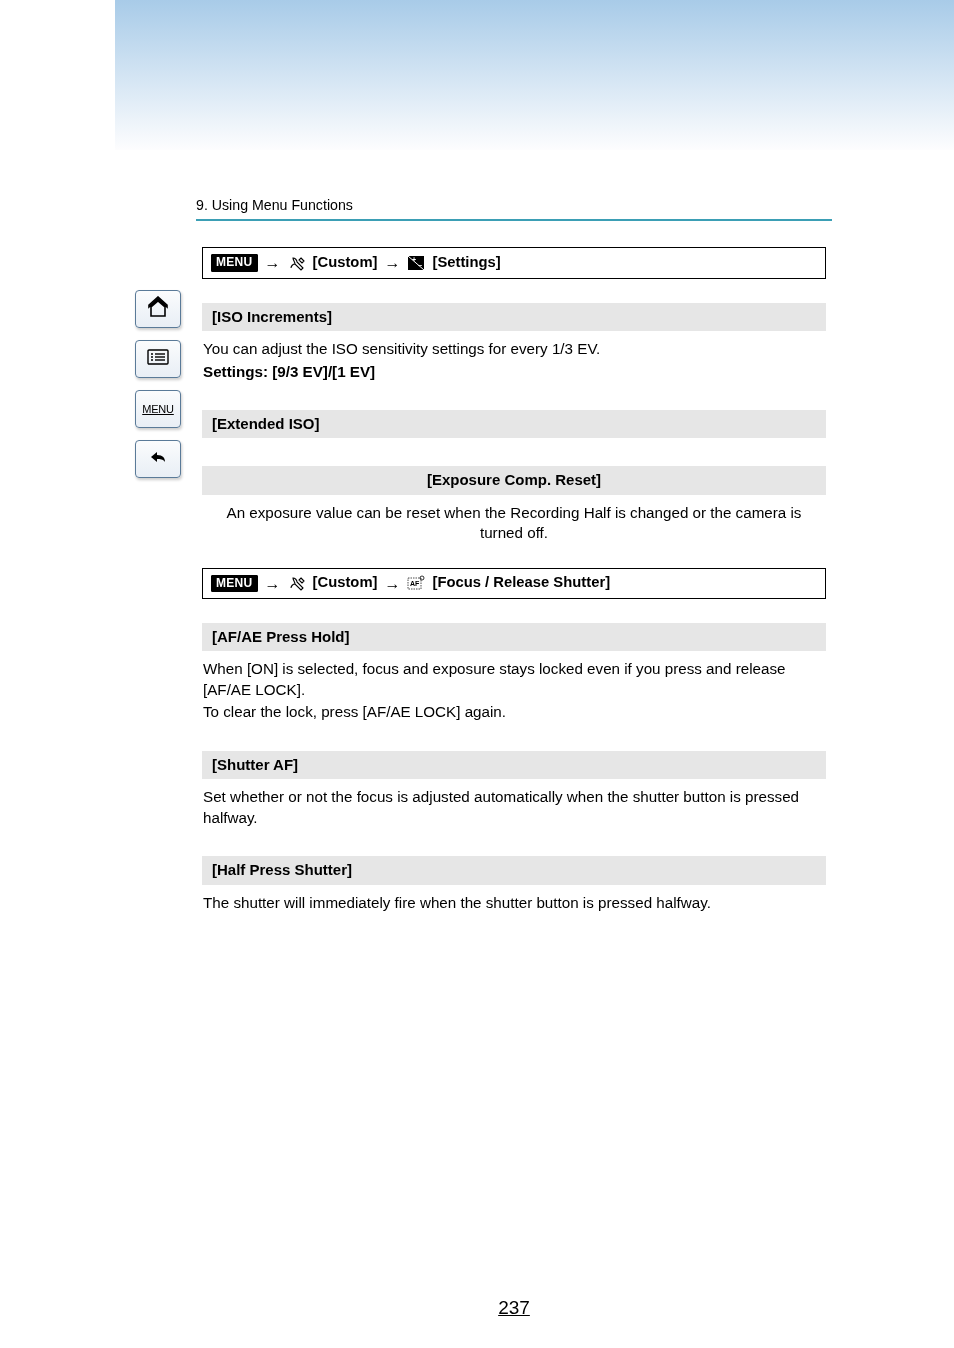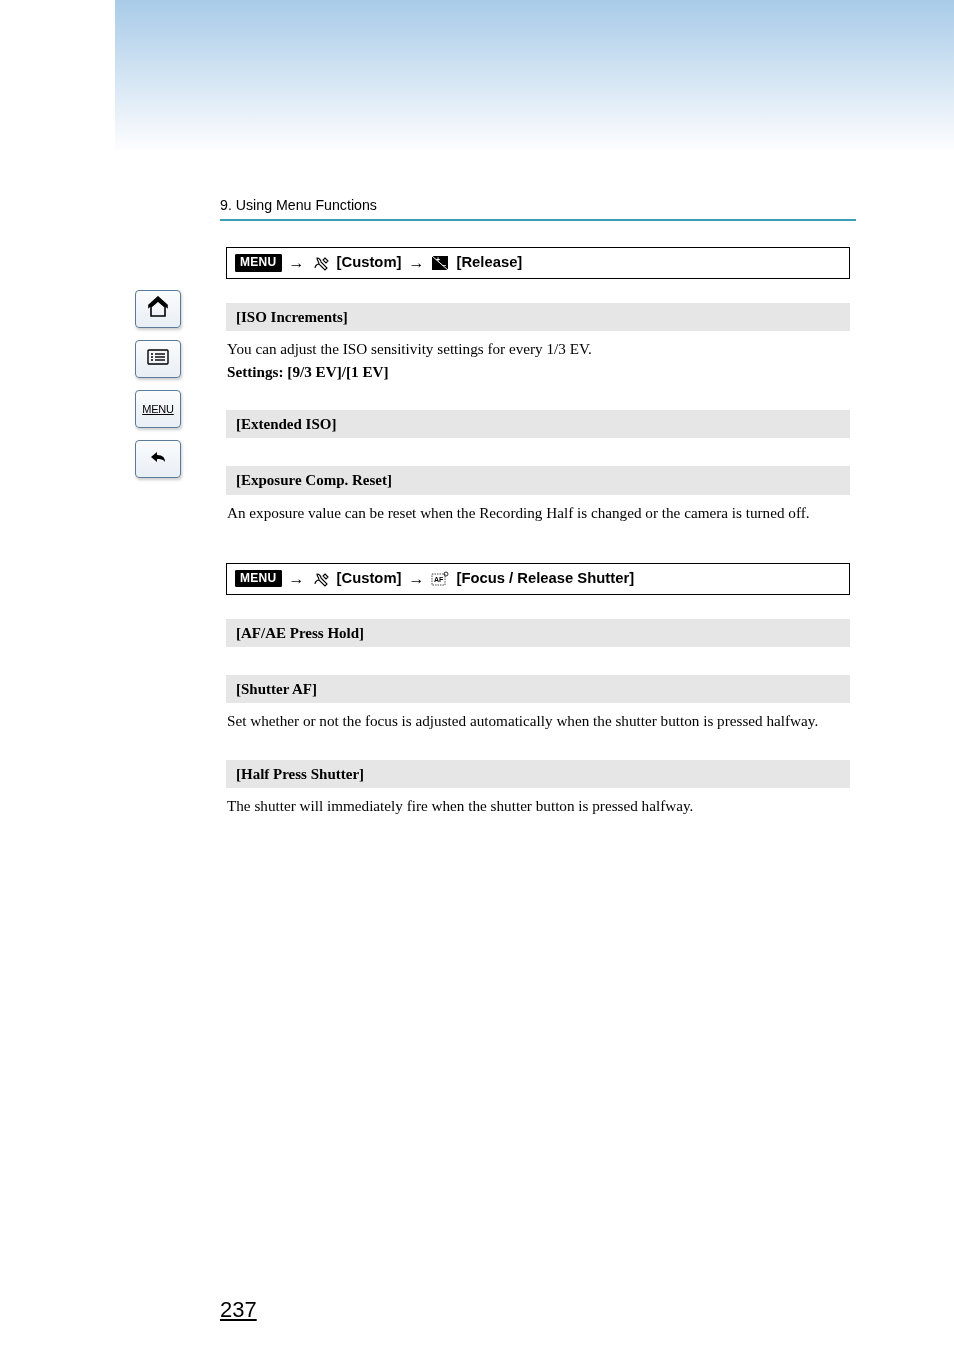--- a/index.html
+++ b/index.html
@@ -2,34 +2,34 @@
 <html><head>
 <meta charset="utf-8">
 <style>
   * { margin: 0; padding: 0; box-sizing: border-box; }
   html, body { width: 954px; height: 1348px; font-family: Arial, Helvetica, sans-serif; background: #fff; }
   .page { position: relative; width: 954px; height: 1348px; background: #fff; }
   .gradient-bar { position: absolute; left: 115px; top: 0; right: 0; height: 150px; background: linear-gradient(to bottom, #a8cbe8 0%, #fdfdfe 100%); }
   .sidebar { position: absolute; left: 135px; top: 290px; width: 46px; display: flex; flex-direction: column; gap: 12px; }
   .sidebar-btn { width: 46px; height: 38px; border: 1px solid #5a7a98; border-radius: 4px; background: linear-gradient(to bottom, #fbfcfd, #e8eef5); box-shadow: 1px 2px 3px rgba(0,0,0,0.2); display: flex; align-items: center; justify-content: center; cursor: pointer; }
   .sidebar-btn svg { width: 26px; height: 22px; }
-  .content { position: absolute; left: 220px; top: 196px; width: 636px; color: #000; font-size: 15.2px; line-height: 1.35; }
+  .content { position: absolute; left: 196px; top: 196px; width: 636px; color: #000; font-size: 15.2px; line-height: 1.35; }
   .chapter-header { font-size: 14.2px; padding-bottom: 6px; margin-bottom: 18px; }
   .teal-underline { height: 2px; background: #3b9fb5; margin-top: 4px; margin-bottom: 2px; }
   .inner { padding-left: 6px; padding-right: 6px; }
   .breadcrumb { border: 1px solid #000; padding: 4px 8px; display: flex; align-items: center; gap: 7px; font-size: 14.8px; font-weight: bold; margin-bottom: 24px; }
   .menu-badge { display: inline-block; background: #000; color: #fff; font-weight: bold; font-size: 12px; padding: 1px 4px; letter-spacing: 0.3px; line-height: 1.1; border: 1px solid #000; border-radius: 1px; }
   .arrow { font-weight: normal; font-size: 16px; }
   .tool-icon { width: 18px; height: 16px; display: inline-block; vertical-align: middle; }
   .section-title { background: #e6e6e6; padding: 4px 10px; font-weight: bold; font-size: 15px; margin-bottom: 8px; }
-  .block { margin-bottom: 28px; font-family: Liberation Serif, serif; }
+  .block { margin-bottom: 28px; }
   .body-text { padding: 0 1px; }
   .body-text p { margin-bottom: 2px; }
   .bold { font-weight: bold; }
-  .page-number { position: absolute; left: 0; right: 0; top: 1099px; text-align: left; font-size: 22px; text-decoration: underline; }
+  .page-number { position: absolute; left: 0; right: 0; top: 1099px; text-align: center; font-size: 19px; text-decoration: underline; }
 </style>
 </head>
 <body>
 
 <div class="page">
   <div class="gradient-bar"></div>
 
   <div class="sidebar">
     <div class="sidebar-btn">
       <span>
@@ -83,36 +83,36 @@
         <span>[Custom]</span>
         <span class="arrow">→</span>
         <span>
           <svg class="tool-icon" viewBox="0 0 18 16">
               <rect x="1" y="1" width="16" height="14" fill="#000"></rect>
               <path d="M1 1 L17 15" stroke="#fff" stroke-width="1"></path>
               <text x="5" y="7" font-size="7" fill="#fff" font-weight="bold">+</text>
               <text x="11" y="13" font-size="7" fill="#fff" font-weight="bold">−</text>
             </svg>
         </span>
-        <span>[Release]</span>
+        <span>[Settings]</span>
       </div>
 
       <div class="block">
         <div class="section-title">[ISO Increments]</div>
         <div class="body-text">
           <p>You can adjust the ISO sensitivity settings for every 1/3 EV.</p>
           <p class="bold">Settings: [9/3 EV]/[1 EV]</p>
         </div>
       </div>
 
       <div class="block">
         <div class="section-title">[Extended ISO]</div>
       </div>
 
-      <div class="block" style="margin-bottom:40px;">
+      <div class="block" style="margin-bottom:24px;text-align:center;">
         <div class="section-title">[Exposure Comp. Reset]</div>
         <div class="body-text">
           <p>An exposure value can be reset when the Recording Half is changed or the camera is turned off.</p>
         </div>
       </div>
 
       <div class="breadcrumb">
         <span class="menu-badge">MENU</span>
         <span class="arrow">→</span>
         <span>
@@ -128,20 +128,24 @@
               <rect x="1" y="3" width="13" height="11" fill="none" stroke="#000" stroke-width="0.7" stroke-dasharray="1.5 1"></rect>
               <text x="3" y="11" font-size="7" fill="#000">AF</text>
               <circle cx="15" cy="3" r="2" fill="none" stroke="#000" stroke-width="0.8"></circle>
             </svg>
         </span>
         <span>[Focus / Release Shutter]</span>
       </div>
 
       <div class="block">
         <div class="section-title">[AF/AE Press Hold]</div>
+        <div class="body-text">
+          <p>When [ON] is selected, focus and exposure stays locked even if you press and release [AF/AE LOCK].</p>
+          <p>To clear the lock, press [AF/AE LOCK] again.</p>
+        </div>
       </div>
 
       <div class="block">
         <div class="section-title">[Shutter AF]</div>
         <div class="body-text">
           <p>Set whether or not the focus is adjusted automatically when the shutter button is pressed halfway.</p>
         </div>
       </div>
 
       <div class="block">

